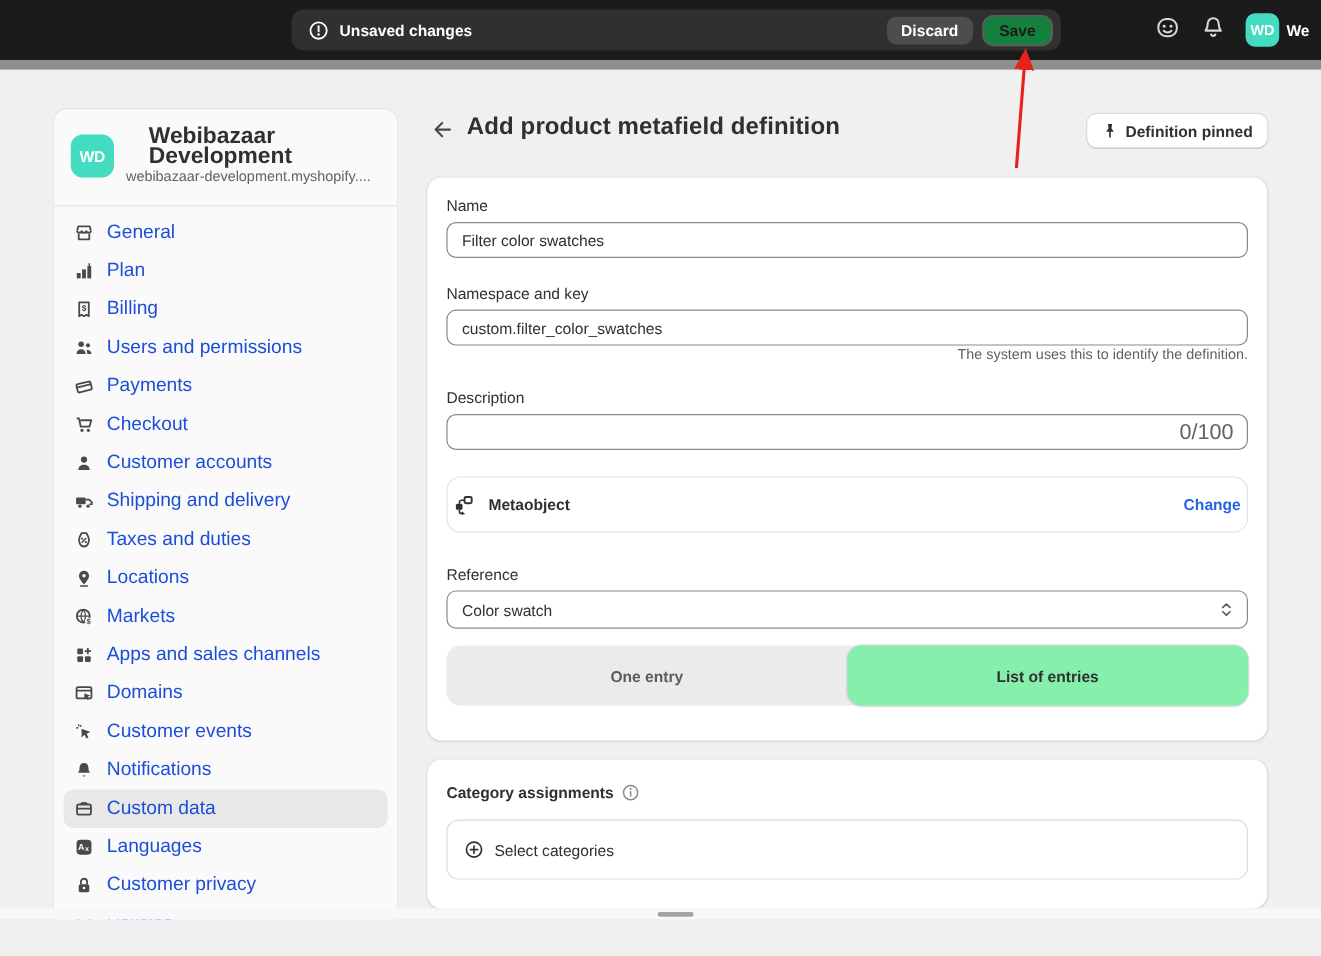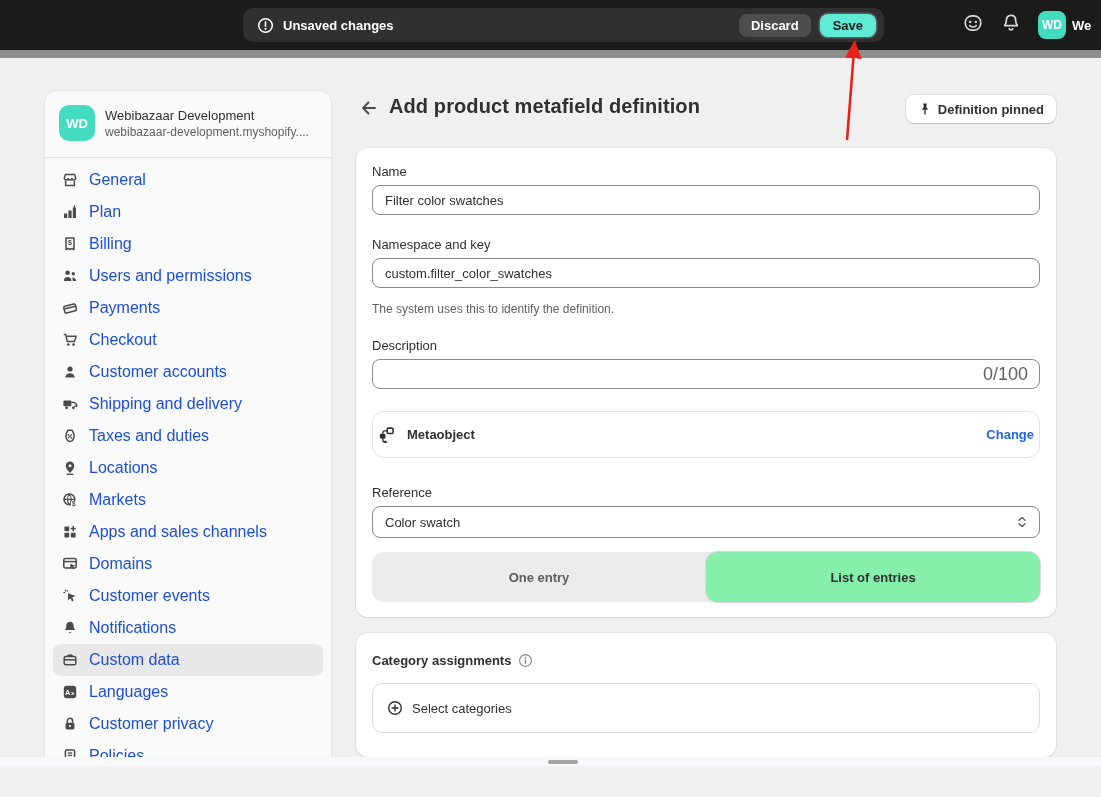--- a/index.html
+++ b/index.html
@@ -8,35 +8,35 @@
   .page { position:absolute; inset:0; width:1101px; height:766px; background:#f0f0f0; overflow:hidden; }
 
   
   .topbar { position:absolute; left:0; top:0; width:1101px; height:50px; background:#1b1b1b; }
   .gray-strip { position:absolute; left:0; top:50px; width:1101px; height:8px; background:#8e8e8e; }
   .ctx-bar { position:absolute; left:243px; top:8px; width:641px; height:34px; background:#303030;
              border-radius:10px; display:flex; align-items:center; padding:0 8px 0 14px; gap:9px; }
   .ctx-bar .msg { color:#fff; font-size:13px; font-weight:600; }
   .btn-discard { margin-left:auto; background:#4d4d4d; color:#fff; border:none; border-radius:8px;
                  font-size:13px; font-weight:600; padding:4px 12px; font-family:inherit; }
-  .btn-save { background:#5eead4; color:#1a1a1a; border:none; border-radius:8px; font-size:13px;
+  .btn-save { background:#15803d; color:#1a1a1a; border:none; border-radius:8px; font-size:13px;
               font-weight:600; padding:4px 13px; font-family:inherit; box-shadow:0 0 0 1.5px #5c5c5c; }
   .top-icons { position:absolute; left:962px; top:0; height:50px; display:flex; align-items:center; gap:17px; }
   .tb-avatar-wrap { display:flex; align-items:center; gap:6px; }
   .tb-avatar { width:28px; height:28px; border-radius:8px; display:flex; align-items:center;
                justify-content:center; font-size:12px; font-weight:700; color:#ffffff; }
   .tb-account { color:#fff; font-size:13px; font-weight:700; white-space:nowrap; }
 
   
   .sidebar { position:absolute; left:44px; top:90px; width:288px; height:707px; background:#fafafa;
              border:1px solid #e6e6e6; border-bottom:none; border-radius:12px 12px 0 0; }
   .store-head { display:flex; align-items:center; gap:10px; padding:14px 14px; }
   .store-avatar { width:36px; height:36px; border-radius:10px; display:flex; align-items:center;
                   justify-content:center; color:#fff; font-size:13px; font-weight:700; flex:0 0 auto; }
-  .store-name { font-size:13px; font-weight:400; color:#303030; line-height:17px; }
+  .store-name { font-size:19px; font-weight:700; color:#303030; line-height:17px;margin-left:19px; }
   .store-domain { font-size:12px; color:#616161; line-height:16px; white-space:nowrap; overflow:hidden;
                   max-width:210px; }
   .side-divider { height:1px; background:#e3e3e3; margin:2px 0 6px 0; }
   .nav { padding:0 8px; }
   .nav-item { height:32px; display:flex; align-items:center; gap:10px; padding:0 8px; border-radius:8px;
               cursor:pointer; }
   .nav-item.active { background:#e8e8e8; }
   .nav-ic { width:18px; height:18px; display:flex; align-items:center; justify-content:center; flex:0 0 auto; }
   .nav-label { font-size:16px; font-weight:400; color:#1d4ed8; }
   .side-bottom-divider { height:1px; background:#e3e3e3; margin-top:3px; }
@@ -54,21 +54,21 @@
 
   .card { position:absolute; left:356px; width:700px; background:#fff; border-radius:12px;
           box-shadow:0 1px 2px rgba(26,26,26,.09), 0 0 0 1px rgba(0,0,0,.04); }
   .card1 { top:148px; height:469px; padding:16px; }
   .card2 { top:633px; height:124px; padding:16px; }
   .card3 { top:773px; height:40px; padding:12px 16px; }
 
   .fld-label { font-size:13px; color:#303030; margin-bottom:6px; }
   .txt-input { width:100%; height:30px; border:1px solid #8a8a8a; border-radius:8px; padding:1px 12px;
                font-size:13px; color:#303030; font-family:inherit; background:#fff; }
-  .help-text { font-size:12px; color:#616161; margin-top:14px; }
+  .help-text { font-size:12px; color:#616161; margin-top:0;text-align:right; }
   .fld-group { margin-bottom:22px; }
   .desc-wrap { position:relative; }
   .char-count { position:absolute; right:12px; top:50%; transform:translateY(-50%); font-size:18px;
                 color:#616161; }
 
   .type-row { border:1px solid #e3e3e3; border-radius:12px; height:47px; display:flex; align-items:center;
               padding:0 5px; gap:12px; margin-bottom:27px; }
   .type-name { font-size:13px; font-weight:700; color:#303030; }
   .change-link { margin-left:auto; font-size:13px; font-weight:600; text-decoration:none; cursor:pointer; }
 

